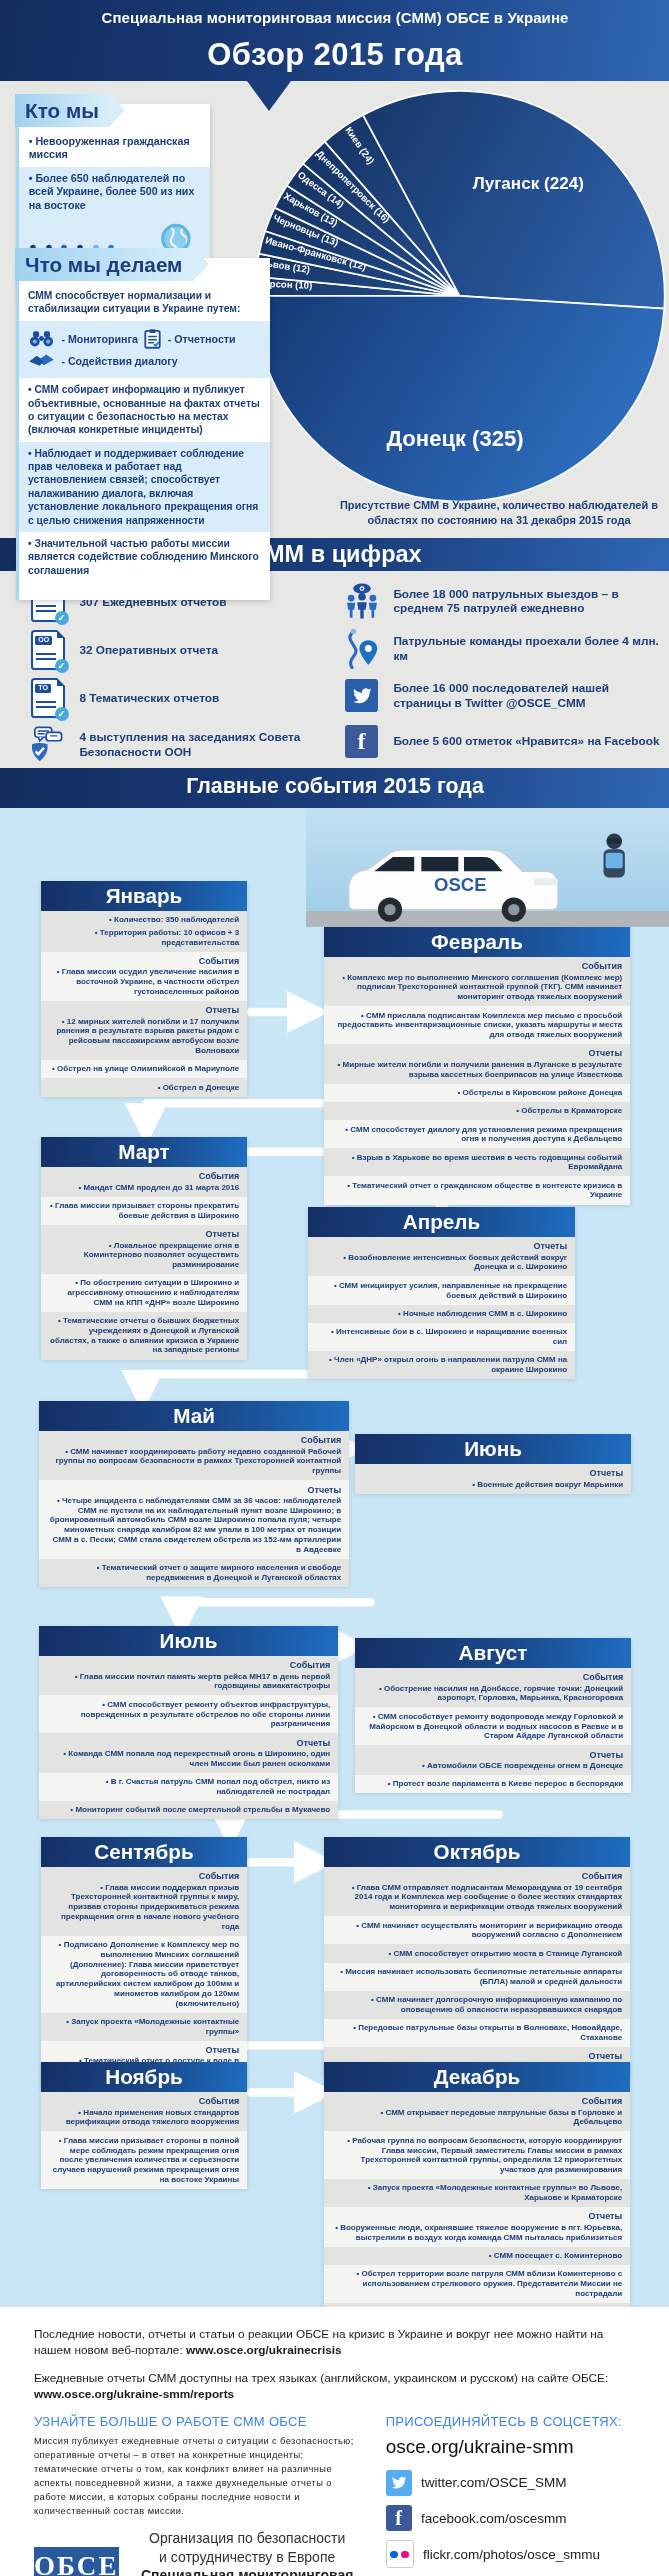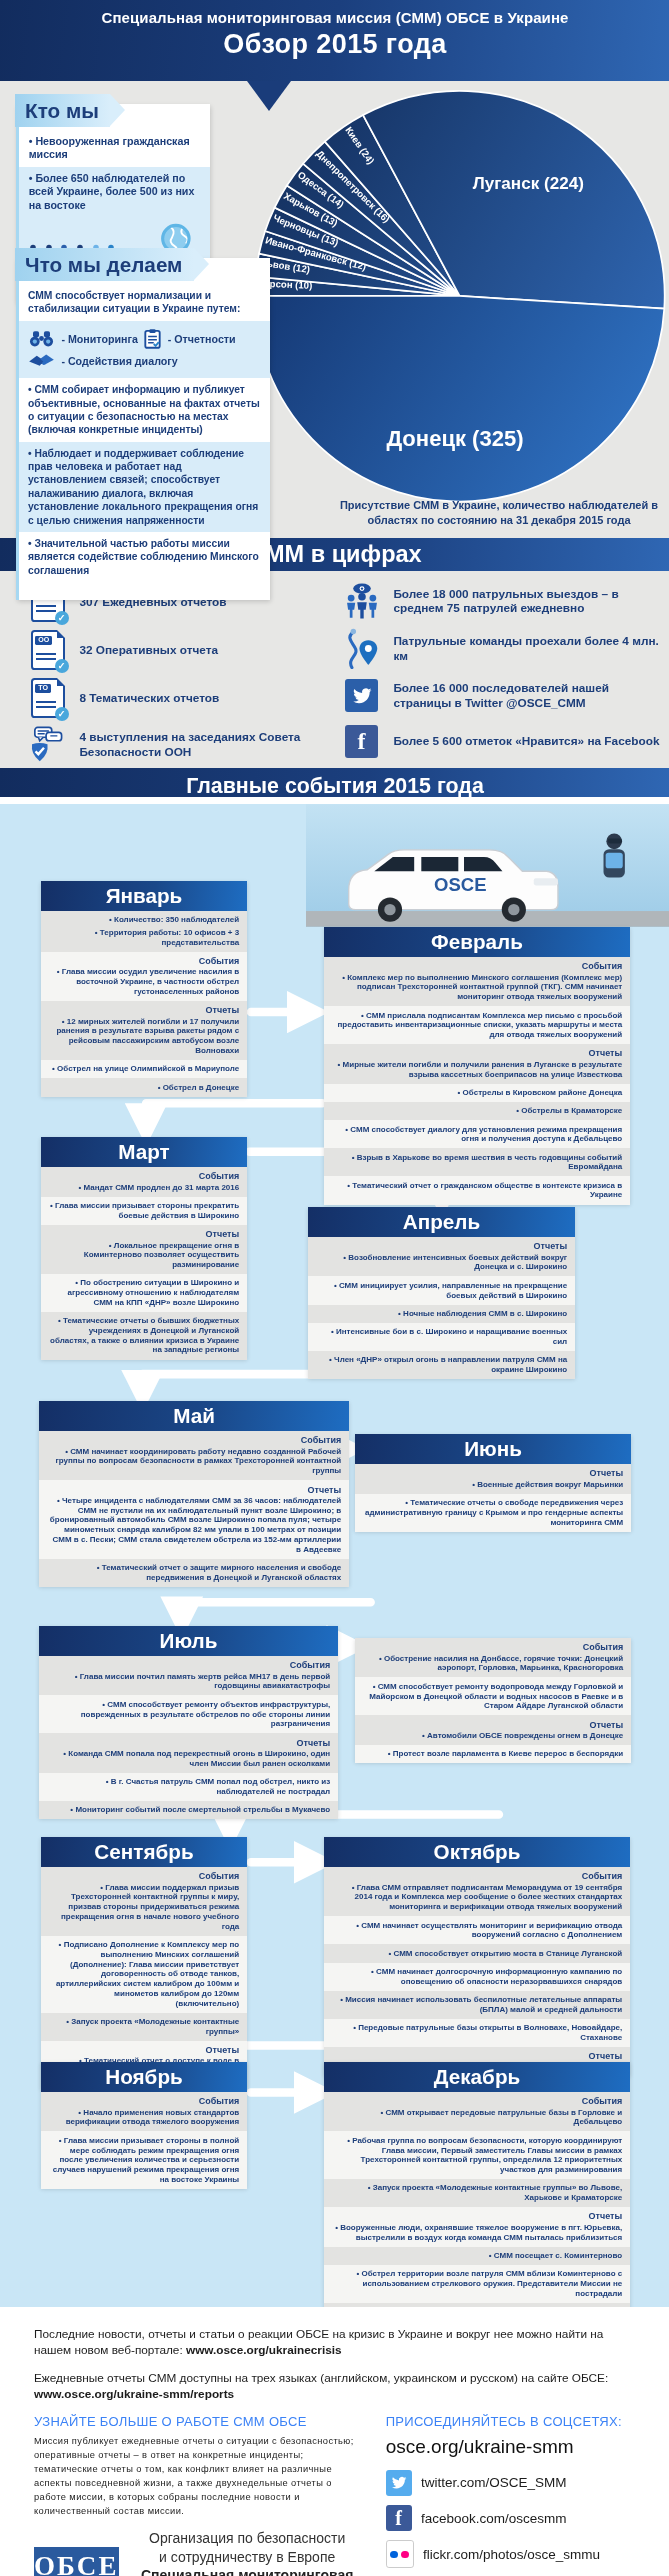--- a/index.html
+++ b/index.html
@@ -4,21 +4,21 @@
 <style>
   html,body{margin:0;padding:0;background:#fff;}
   .page{position:relative;width:670px;height:2576px;margin:0 auto;overflow:hidden;
         font-family:"Liberation Sans",sans-serif;background:#fff;}
 
   
   .header{position:absolute;left:0;top:0;width:670px;height:81px;
     background:linear-gradient(97deg,#122c5e 0%,#1b3f7e 50%,#2f67b4 100%);
     color:#fff;text-align:center;}
   .header .l1{padding-top:9.3px;font-size:15px;font-weight:bold;letter-spacing:0.1px;}
-  .header .l2{font-size:27px;font-weight:bold;margin-top:3px;letter-spacing:0.4px;}
+  .header .l2{font-size:31px;font-weight:bold;margin-top:11px;letter-spacing:0.4px;}
 
   
   .top{position:absolute;left:0;top:81px;width:670px;height:457px;background:#e7e7e5;}
   .notch{position:absolute;left:247px;top:0;width:0;height:0;z-index:5;
     border-left:22px solid transparent;border-right:22px solid transparent;border-top:30px solid #1a3c7a;}
   .infobox{position:absolute;background:#fff;border-left:3.6px solid #a6d8f2;
     box-shadow:1.4px 2.1px 5px rgba(0,0,0,.18);z-index:4;}
   .whobox{left:15.7px;top:23px;width:191px;padding-top:26px;}
   .whatbox{left:15.7px;top:177px;width:251px;padding-top:26px;padding-bottom:18px;}
   .ribbon{position:absolute;top:-10px;left:-3.6px;height:33px;padding:0 11.4px 0 10px;
@@ -36,21 +36,21 @@
   .wi-line{display:flex;align-items:center;gap:6.4px;margin:3.6px 0;
     font-size:10.7px;font-weight:bold;color:#1d3e7a;}
   #pie-svg{position:absolute;left:235px;top:0;width:435px;height:457px;z-index:3;}
   .pie-caption{position:absolute;left:335px;bottom:10px;width:328px;z-index:6;text-align:center;
     font-weight:bold;color:#1d3e7a;font-size:11px;line-height:1.35;}
 
   
   .band{position:absolute;left:0;width:670px;color:#fff;text-align:center;font-weight:bold;
     background:linear-gradient(95deg,#122c5e 0%,#1b3f7e 55%,#2f67b4 100%);}
   .numbers-band{top:538px;height:33px;font-size:23.5px;line-height:33px;}
-  .events-band{top:768px;height:29px;font-size:21.4px;line-height:36px;z-index:7;}
+  .events-band{top:768px;height:40px;font-size:21.4px;line-height:36px;z-index:7;}
 
   
   .numbers{position:absolute;left:0;top:571px;width:670px;height:197px;background:#e7e7e5;}
   .numcol{position:absolute;top:11.4px;}
   .numcol.colL{left:27px;width:299px;}
   .numcol.colR{left:341px;width:321px;}
   .numrow{display:flex;align-items:center;gap:11.4px;margin-bottom:7.8px;min-height:38px;}
   .numtext{font-weight:bold;color:#1d3e7a;font-size:11.8px;line-height:1.25;}
   .icw{flex:0 0 41px;display:flex;justify-content:center;align-items:center;}
   .docicon{position:relative;width:30px;height:36px;background:#fff;border:2.1px solid #1d4e9e;border-radius:3.6px;}
@@ -514,23 +514,20 @@
             </div>
           </div>
         </div>
         <div class="month m6">
           <div class="month-header">Июнь</div>
           <div class="month-body">
             <div class="mrow">
               <div class="mlabel">Отчеты</div>
               <p class="mitem">• Военные действия вокруг Марьинки</p>
             </div>
-            <div class="mrow">
-              <p class="mitem">• Тематические отчеты о свободе передвижения через административную границу с Крымом и про гендерные аспекты мониторинга СММ</p>
-            </div>
           </div>
         </div>
         <div class="month m7">
           <div class="month-header">Июль</div>
           <div class="month-body">
             <div class="mrow">
               <div class="mlabel">События</div>
               <p class="mitem">• Глава миссии почтил память жертв рейса МН17 в день первой годовщины авиакатастрофы</p>
             </div>
             <div class="mrow">
@@ -542,20 +539,21 @@
             </div>
             <div class="mrow">
               <p class="mitem">• В г. Счастья патруль СММ попал под обстрел, никто из наблюдателей не пострадал</p>
             </div>
             <div class="mrow">
               <p class="mitem">• Мониторинг событий после смертельной стрельбы в Мукачево</p>
             </div>
           </div>
         </div>
         <div class="month m8">
+          <div class="month-header">Август</div>
           <div class="month-body">
             <div class="mrow">
               <div class="mlabel">События</div>
               <p class="mitem">• Обострение насилия на Донбассе, горячие точки: Донецкий аэропорт, Горловка, Марьинка, Красногоровка</p>
             </div>
             <div class="mrow">
               <p class="mitem">• СММ способствует ремонту водопровода между Горловкой и Майорском в Донецкой области и водных насосов в Раевке и в Старом Айдаре Луганской области</p>
             </div>
             <div class="mrow">
               <div class="mlabel">Отчеты</div>
@@ -592,24 +590,24 @@
               <div class="mlabel">События</div>
               <p class="mitem">• Глава СММ отправляет подписантам Меморандума от 19 сентября 2014 года и Комплекса мер сообщение о более жестких стандартах мониторинга и верификации отвода тяжелых вооружений</p>
             </div>
             <div class="mrow">
               <p class="mitem">• СММ начинает осуществлять мониторинг и верификацию отвода вооружений согласно с Дополнением</p>
             </div>
             <div class="mrow">
               <p class="mitem">• СММ способствует открытию моста в Станице Луганской</p>
             </div>
             <div class="mrow">
+              <p class="mitem">• Миссия начинает использовать беспилотные летательные аппараты (БПЛА) малой и средней дальности</p>
+            </div>
+            <div class="mrow">
               <p class="mitem">• СММ начинает долгосрочную информационную кампанию по оповещению об опасности неразорвавшихся снарядов</p>
-            </div>
-            <div class="mrow">
-              <p class="mitem">• Миссия начинает использовать беспилотные летательные аппараты (БПЛА) малой и средней дальности</p>
             </div>
             <div class="mrow">
               <p class="mitem">• Передовые патрульные базы открыты в Волновахе, Новоайдаре, Стаханове</p>
             </div>
             <div class="mrow">
               <div class="mlabel">Отчеты</div>
               <p class="mitem">• Обстрел на территории Донецкого аэропорта и вокруг него</p>
             </div>
           </div>
         </div>

